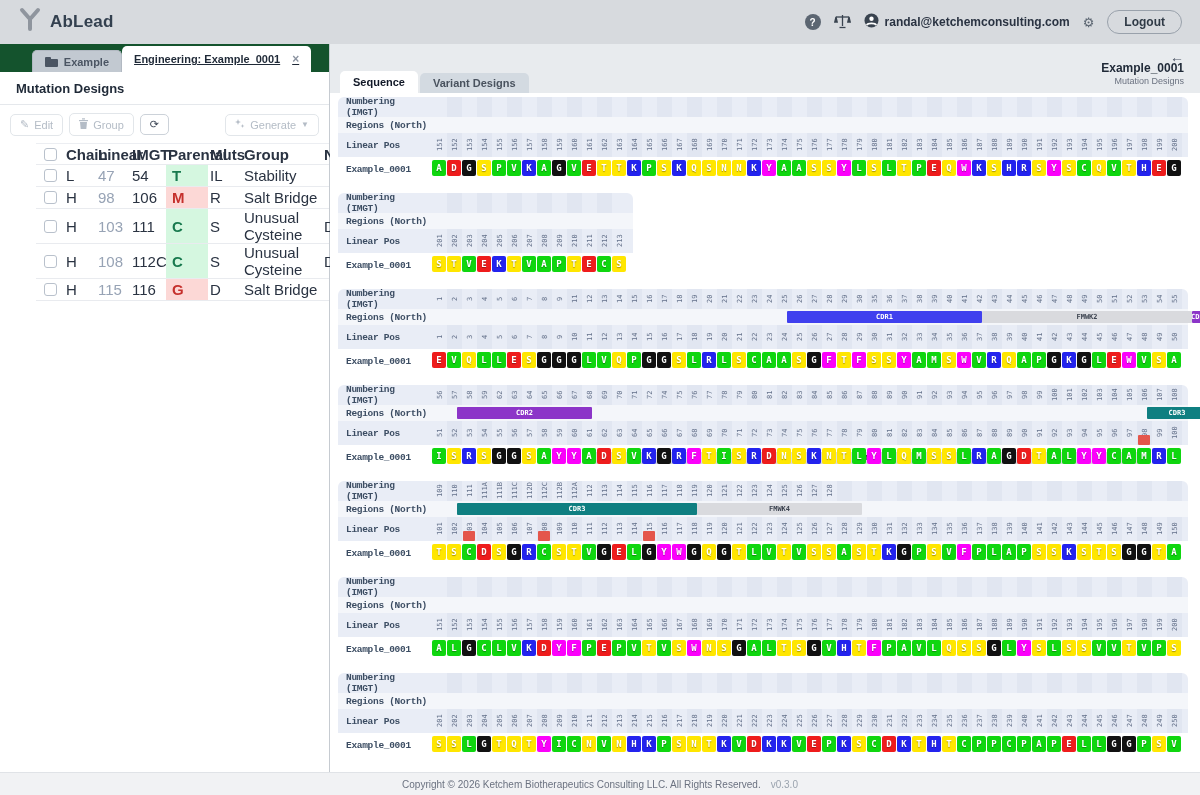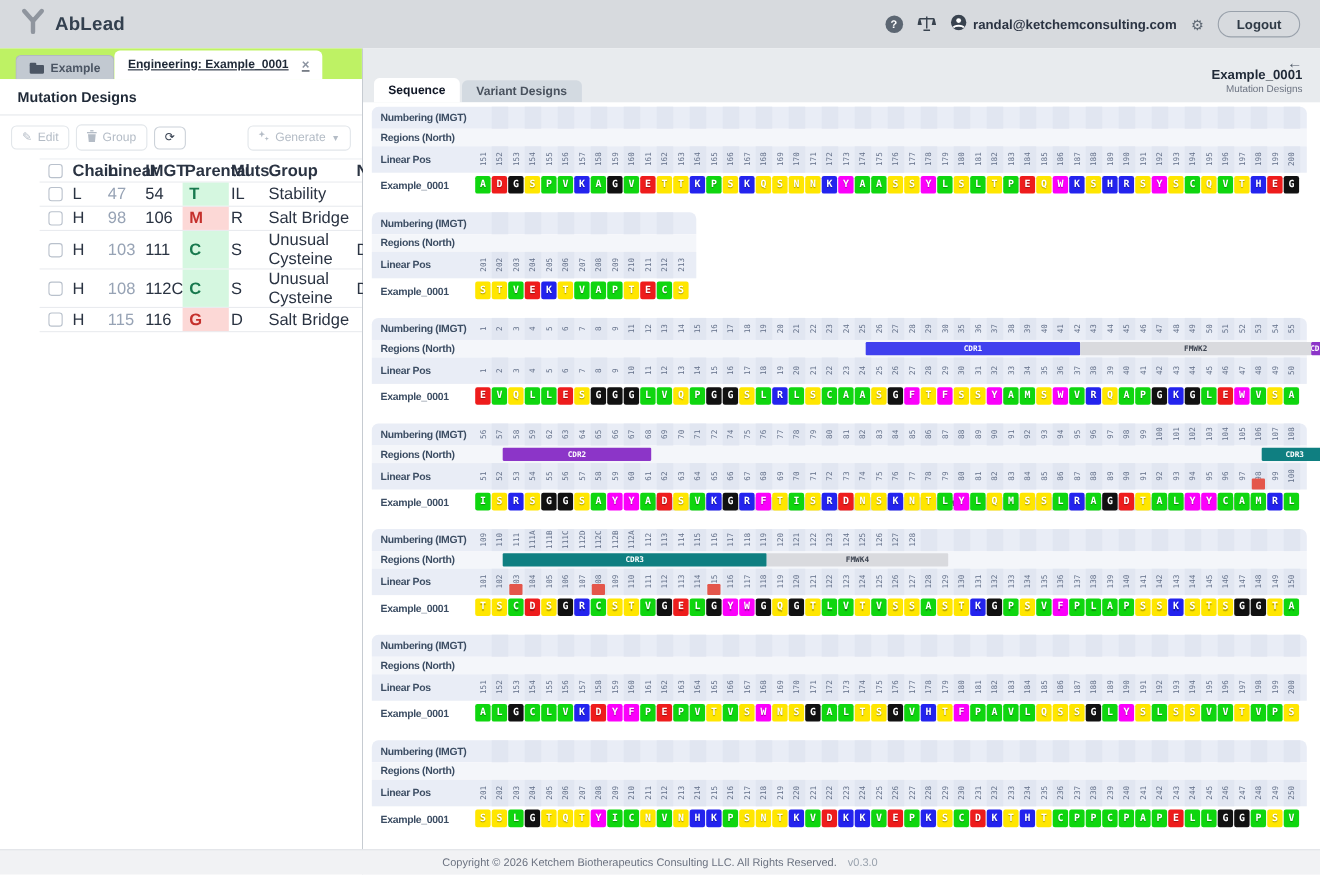--- a/index.html
+++ b/index.html
@@ -12,21 +12,21 @@
   .topbar-right { margin-left:auto; display:flex; align-items:center; gap:13px; }
   .circle-icon { width:16px; height:16px; border-radius:50%; background:#5c6672; color:#fff; font-size:10px; font-weight:700; display:flex; align-items:center; justify-content:center; cursor:pointer; }
   .scales { font-size:14px; color:#39434f; cursor:pointer; line-height:1; }
   .user { display:flex; align-items:center; gap:6px; font-size:12px; font-weight:700; color:#2a3342; }
   .gear { font-size:13px; color:#5c6672; cursor:pointer; }
   .logout-btn { border:1px solid #99a1ab; border-radius:14px; padding:4px 16px; font-size:12px; font-weight:600; color:#2f3a46; background:transparent; cursor:pointer; }
 
   
   .main { display:flex; height:751px; }
   .left-col { width:330px; flex:none; display:flex; flex-direction:column; border-right:1px solid #c6cbd1; }
-  .tabstrip { height:28px; background:#bef264; display:flex; align-items:flex-end; padding-left:14px; flex:none; }
+  .tabstrip { height:28px; background:#14532d; display:flex; align-items:flex-end; padding-left:14px; flex:none;justify-content:center; }
   .tab { display:flex; align-items:center; gap:6px; font-size:11px; border-radius:5px 5px 0 0; cursor:pointer; }
   .tab.inactive { background:#c2c9d1; border:1px solid #b2b9c2; border-bottom:none; color:#4b5563; font-weight:600; height:22px; padding:0 12px; }
   .tab.active { background:#fff; color:#1f2937; font-weight:700; height:26px; padding:0 12px;text-decoration:underline; }
   .tab .close { color:#8b93a0; font-size:12px; margin-left:6px; cursor:pointer; }
   .folder-ic { width:13px; height:10px; position:relative; }
   .folder-ic:before { content:""; position:absolute; left:0; top:0; width:6px; height:3px; background:#4b5563; border-radius:1px 1px 0 0; }
   .folder-ic:after { content:""; position:absolute; left:0; top:2px; width:13px; height:8px; background:#4b5563; border-radius:1px; }
 
   .left-panel { background:#fff; flex:1; }
   .lp-title { font-size:13px; font-weight:700; color:#1f2937; padding:9px 16px 8px; border-bottom:1px solid #e5e8ec; }
@@ -58,21 +58,21 @@
   .rp-title .t2 { font-size:9px; color:#6b7280; margin-top:1px; }
   .rp-tabs { position:absolute; left:10px; bottom:0; display:flex; align-items:flex-end; gap:2px; }
   .rp-tab { font-size:11px; border-radius:5px 5px 0 0; padding:5px 13px; cursor:pointer; }
   .rp-tab.active { background:#fff; color:#111827; font-weight:700; }
   .rp-tab.inactive { background:#d3dae1; color:#49525e; font-weight:600; padding:4px 13px; }
 
   .seq-area { background:#fff; flex:1; overflow:hidden; padding:4px 0 0 8px; position:relative; }
   .seq-heading { font-size:13px; font-weight:700; color:#111827; margin:7px 0 9px 8px; }
   .seq-block { margin-bottom:15px; }
   .seq-row { display:flex; }
-  .row-label { width:94px; flex:none; display:flex; align-items:center; padding-left:8px; font-family:Liberation Sans, sans-serif; font-size:9.5px; font-weight:700; color:#3c4d63; letter-spacing:-0.3px; }
+  .row-label { width:94px; flex:none; display:flex; align-items:center; padding-left:8px; font-family:Liberation Mono, monospace; font-size:9.5px; font-weight:700; color:#3c4d63; letter-spacing:-0.3px; }
   .num-row, .lin-row { background:#e9edf6; }
   .num-row { height:20px; border-radius:6px 6px 0 0; }
   .reg-row { height:16px; background:#f4f6fa;gap:25px; }
   .lin-row { height:24px; }
   .res-row { height:18px; margin-top:3px; background:#fff; }
   .cells { display:flex; position:relative; }
   .vcell { width:15px; flex:none; display:flex; align-items:center; justify-content:center; writing-mode:vertical-rl; transform:rotate(180deg); font-family:"DejaVu Sans Mono", monospace; font-size:7px; color:#64718a; }
   .num-row .vcell:nth-child(even), .lin-row .vcell:nth-child(even) { background:#e1e6f1; }
   .band { position:absolute; top:2px; height:12px; display:flex; align-items:center; justify-content:center; font-size:7px; font-weight:700; color:#fff; overflow:hidden; border-radius:1px; font-family:"DejaVu Sans Mono", monospace; }
   .band.fwk { background:#d9dade; color:#3c4350; }

